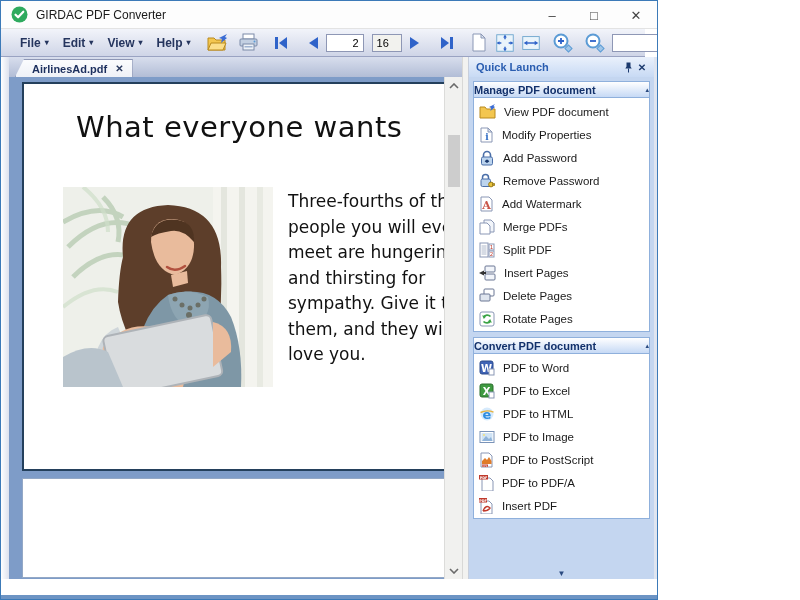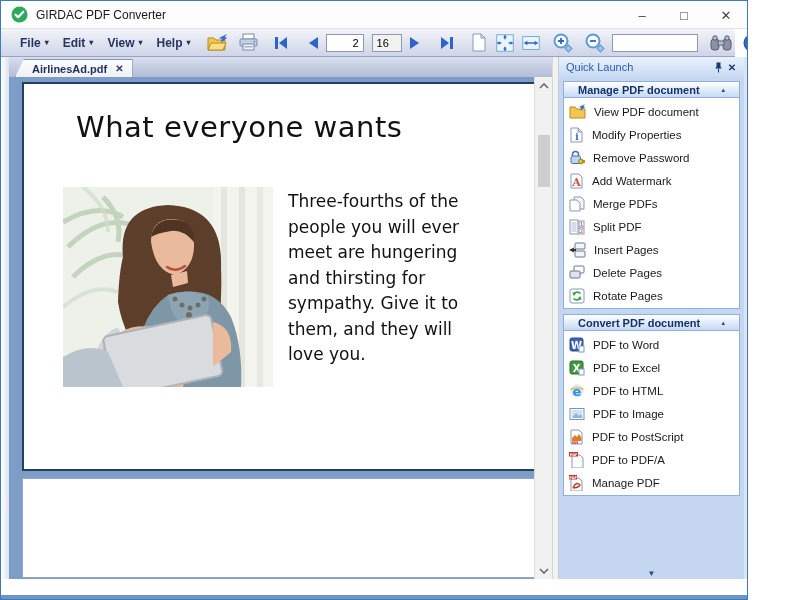--- a/index.html
+++ b/index.html
@@ -1,17 +1,17 @@
 <!DOCTYPE html>
 <html><head>
 <meta charset="utf-8">
 <style>
   * { margin:0; padding:0; box-sizing:border-box; }
   html,body { width:800px; height:600px; font-family:"Liberation Sans", sans-serif; }
-  .window { position:relative; width:748px; height:600px; background:#fff; border:1px solid #3c7ab8; overflow:hidden; }
+  .window { position:relative; width:658px; height:600px; background:#fff; border:1px solid #3c7ab8; overflow:hidden; }
 
   
   .titlebar { position:absolute; top:0; left:0; right:0; height:28px; background:#fdfdfd; display:flex; align-items:center; padding-left:10px; border-bottom:1px solid #e3e3e3; }
   .app-icon { width:17px; height:17px; margin-right:8px; }
   .title-text { font-size:12px; color:#1a1a1a; }
   .win-controls { position:absolute; right:0; top:0; height:28px; display:flex; }
   .win-btn { width:42px; height:28px; display:flex; align-items:center; justify-content:center; font-size:13px; color:#444; cursor:default; }
 
   
   .toolbar { position:absolute; top:28px; left:0; right:12px; height:28px; background:linear-gradient(#f2f4fa,#cfd5e7); border-bottom:1px solid #9aa3c2; display:flex; align-items:center; padding:0 4px; }
@@ -46,24 +46,24 @@
   .vscroll { width:18px; background:#f1f1ef; border-left:1px solid #dcdcda; display:flex; flex-direction:column; align-items:center; }
   .vs-arrow { width:18px; height:17px; display:flex; align-items:center; justify-content:center; }
   .vs-track { flex:1; width:100%; position:relative; }
   .vs-thumb { position:absolute; top:41px; left:3px; width:12px; height:52px; background:#cdcdcd; }
 
   .splitter { width:7px; background:#f2f2f0; border-left:1px solid #d8d8d6; border-right:1px solid #c8cfdc; }
 
   
   .panel { width:188px; display:flex; flex-direction:column; background:#c4d6f0; border-right:3px solid #dfe5f0; }
   .panel-header { height:20px; background:linear-gradient(#eaf1fc,#c8daf4); display:flex; align-items:center; padding:0 5px 0 7px; }
-  .panel-title { flex:1; font-size:11px; font-weight:normal; color:#2a5db0; }
+  .panel-title { flex:1; font-size:11px; font-weight:bold; color:#2a5db0; }
   .panel-hicon { width:14px; display:flex; justify-content:center; font-size:10px; font-weight:bold; color:#1c3a6e; }
   .panel-body { flex:1; padding:4px 4px 0 4px; position:relative; overflow:hidden; }
-  .section-header { height:17px; background:linear-gradient(#ffffff,#c6d9f5); border:1px solid #8fb0dc; display:flex; align-items:center; justify-content:space-between; padding:0 14px; }
+  .section-header { height:17px; background:linear-gradient(#ffffff,#c6d9f5); border:1px solid #8fb0dc; display:flex; align-items:center; justify-content:space-between; padding:0 0; }
   .section-title { font-size:11px; font-weight:bold; color:#13316b; }
   .section-arrow { font-size:7px; color:#2a4a80; }
   .section-items { background:#fff; border:1px solid #8fb0dc; border-top:none; padding:2px 0 1px 0; margin-bottom:5px; }
   .ql-item { height:23px; display:flex; align-items:center; gap:8px; padding:0 4px 0 5px; }
   .ql-item svg { flex:0 0 auto; }
   .ql-label { font-size:11.5px; color:#1a1a1a; white-space:nowrap; }
   .panel-scroll-down { position:absolute; bottom:1px; left:0; right:0; text-align:center; font-size:8px; color:#2a4a80; }
 
   
   .statusbar { position:absolute; top:578px; left:0; right:0; height:16px; background:linear-gradient(#f0f3fa,#d6deee); border-top:1px solid #9aa6c4; display:flex; align-items:center; justify-content:flex-end; }
@@ -333,20 +333,28 @@
           <div class="ql-item">
             <svg width="15" height="16" viewBox="0 0 15 16">
                 <path d="M2 1h7l4 4v10H2z" fill="#fff" stroke="#8a97b5"></path>
                 <path d="M9 1l4 4H9z" fill="#dce4f0" stroke="#8a97b5"></path>
                 <text x="8" y="13" text-anchor="middle" font-family="DejaVu Serif, serif" font-size="9" font-weight="bold" fill="#2e6bc4">i</text>
               </svg>
             <span class="ql-label">Modify Properties</span>
           </div>
           <div class="ql-item">
             <svg width="16" height="16" viewBox="0 0 16 16">
+                <path d="M4.5 7V5a3.5 3.5 0 017 0v2" fill="none" stroke="#4a6ea8" stroke-width="1.6"></path>
+                <rect x="2.5" y="7" width="11" height="8" rx="1.5" fill="#bcd4ee" stroke="#4a6ea8"></rect>
+                <path d="M8 13V10M8 10l-1.8 1.8M8 10l1.8 1.8" stroke="#1c3a6e" stroke-width="1.4"></path>
+              </svg>
+            <span class="ql-label">Add Password</span>
+          </div>
+          <div class="ql-item">
+            <svg width="16" height="16" viewBox="0 0 16 16">
                 <path d="M3.5 6V4.5a3 3 0 016 0V6" fill="none" stroke="#4a6ea8" stroke-width="1.5"></path>
                 <rect x="2" y="6" width="9.5" height="7.5" rx="1.5" fill="#bcd4ee" stroke="#4a6ea8"></rect>
                 <circle cx="12" cy="11.5" r="2.4" fill="#e8c33c" stroke="#9a7d1c"></circle>
                 <rect x="13.5" y="10.8" width="2.5" height="1.4" fill="#e8c33c" stroke="#9a7d1c"></rect>
               </svg>
             <span class="ql-label">Remove Password</span>
           </div>
           <div class="ql-item">
             <svg width="15" height="16" viewBox="0 0 15 16">
                 <path d="M2 1h8l3 3v11H2z" fill="#fff" stroke="#8a97b5"></path>
@@ -455,21 +463,21 @@
               </svg>
             <span class="ql-label">PDF to PDF/A</span>
           </div>
           <div class="ql-item">
             <svg width="15" height="16" viewBox="0 0 15 16">
                 <path d="M2 3h8l3 3v10H2z" fill="#fff" stroke="#8a97b5"></path>
                 <rect x="0" y="0" width="8" height="4.5" fill="#c0392b"></rect>
                 <text x="4" y="3.6" text-anchor="middle" font-family="DejaVu Sans, sans-serif" font-size="3.4" font-weight="bold" fill="#fff">PDF</text>
                 <path d="M4 13 Q7 6 11 10 Q9 13 4 13" fill="none" stroke="#c0392b" stroke-width="1.4"></path>
               </svg>
-            <span class="ql-label">Manage PDF</span>
+            <span class="ql-label">Insert PDF</span>
           </div>
         </div>
 
         <div class="panel-scroll-down">▼</div>
       </div>
     </div>
   </div>
 
   <div class="bottomstrip"></div>
 

